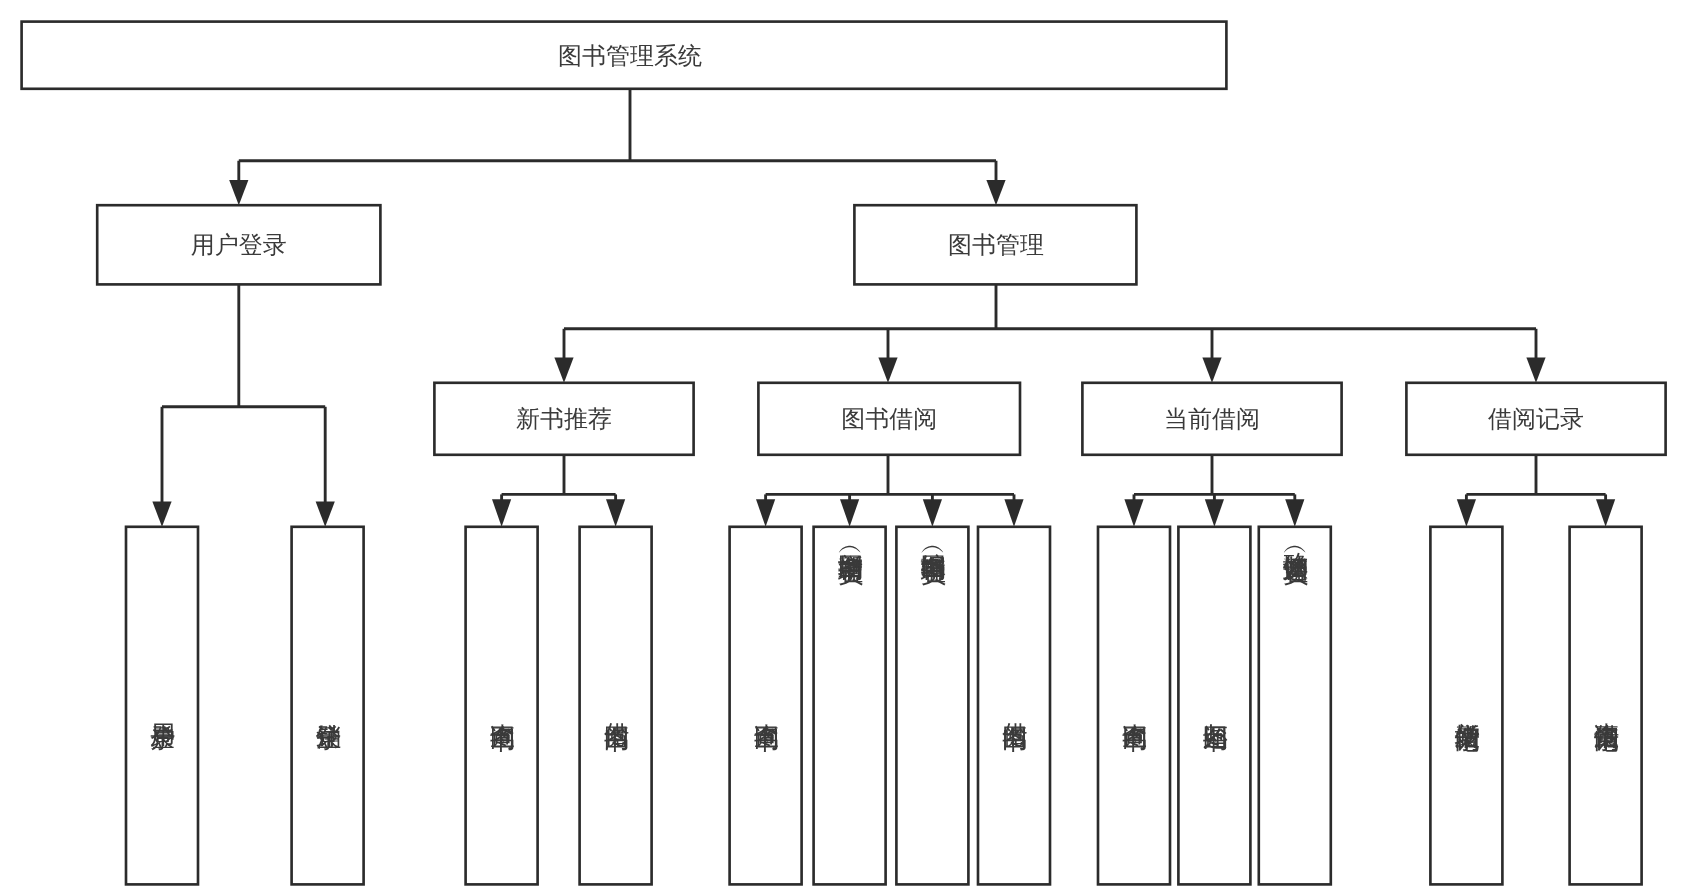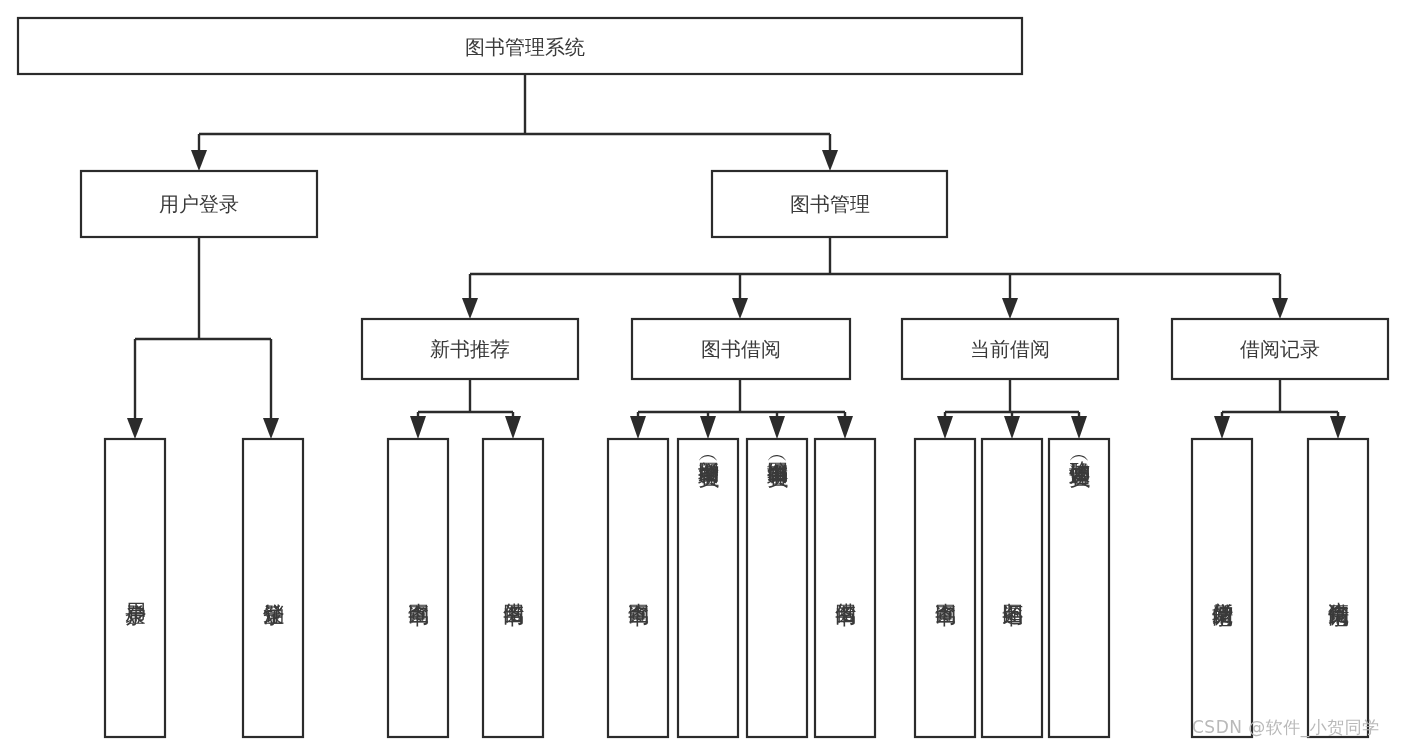--- a/index.html
+++ b/index.html
@@ -248,15 +248,14 @@
   <div class="vlabel-wrap top-align" style="left:1049px; top:440px; width:60px; height:290px;">
       <span class="node-label-v">确认归还（管理员）</span>
     </div>
   <div class="vlabel-wrap" style="left:1192px; top:435px; width:60px; height:298px;">
       <span class="node-label-v">新增借阅记录</span>
     </div>
   <div class="vlabel-wrap" style="left:1308px; top:435px; width:60px; height:298px;">
       <span class="node-label-v">查询借阅记录</span>
     </div>
 
-  <div class="watermark">CSDN @软件_小贺同学</div>
 
 </div>
 
 </body></html>

